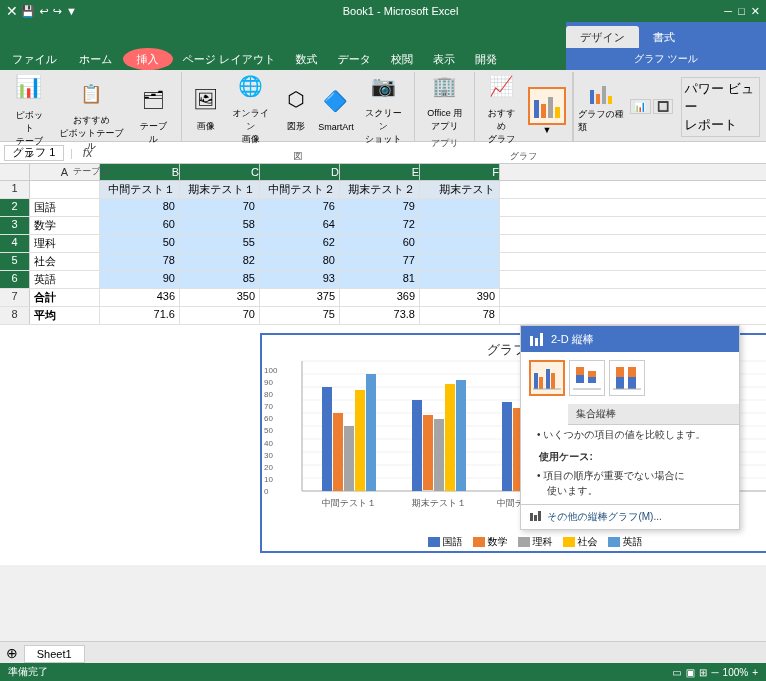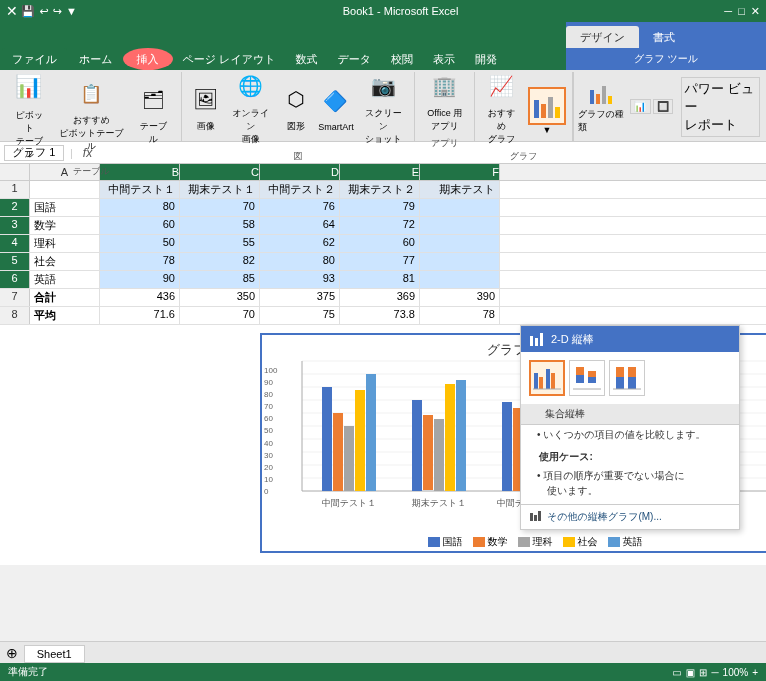--- a/index.html
+++ b/index.html
@@ -205,24 +205,25 @@
       background: #4472c4;
       color: white;
       padding: 4px 8px;
       font-size: 11px;
       display: flex;
       align-items: center;
       gap: 4px;
     }
     .popup-section-title {
       background: #e8e8e8;
-      padding: 3px 24px;
+      padding: 3px 8px;
       font-size: 10px;
       color: #333;
       border-bottom: 1px solid #ccc;
+      margin-left: 47px;
     }
     .popup-chart-btn {
       width: 36px;
       height: 36px;
       border: 1px solid #ccc;
       display: flex;
       align-items: center;
       justify-content: center;
       cursor: pointer;
       background: white;

